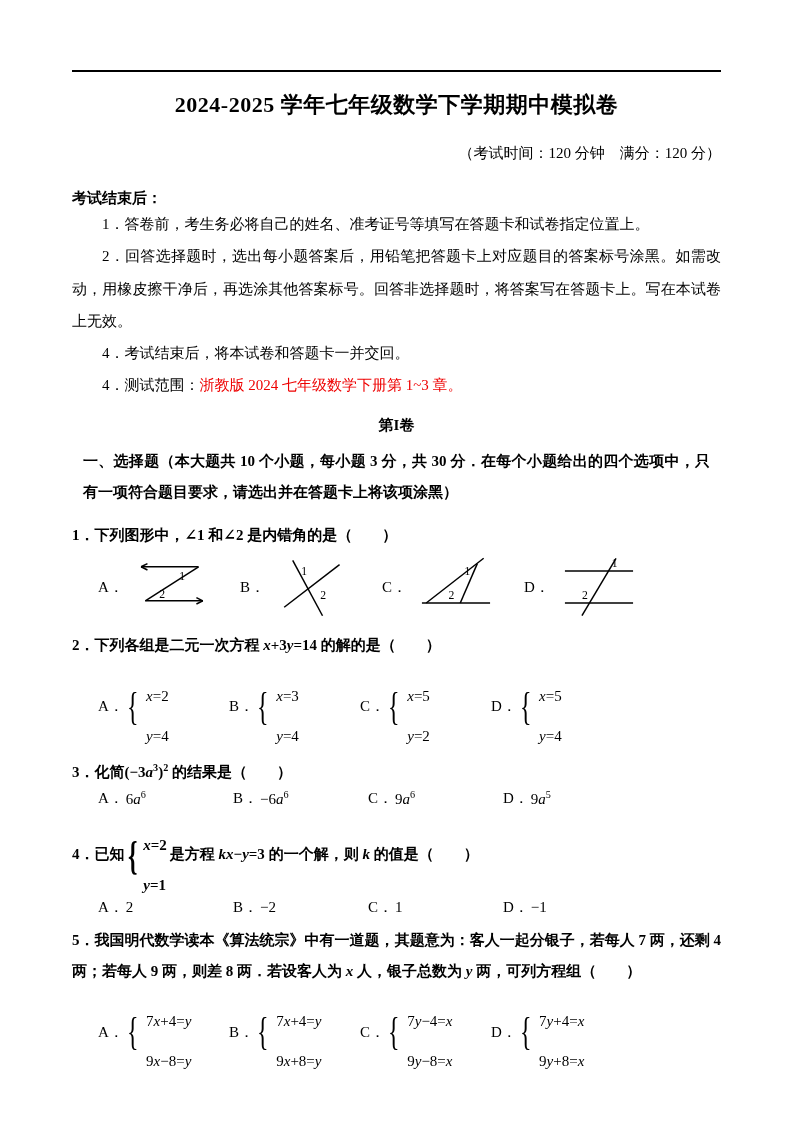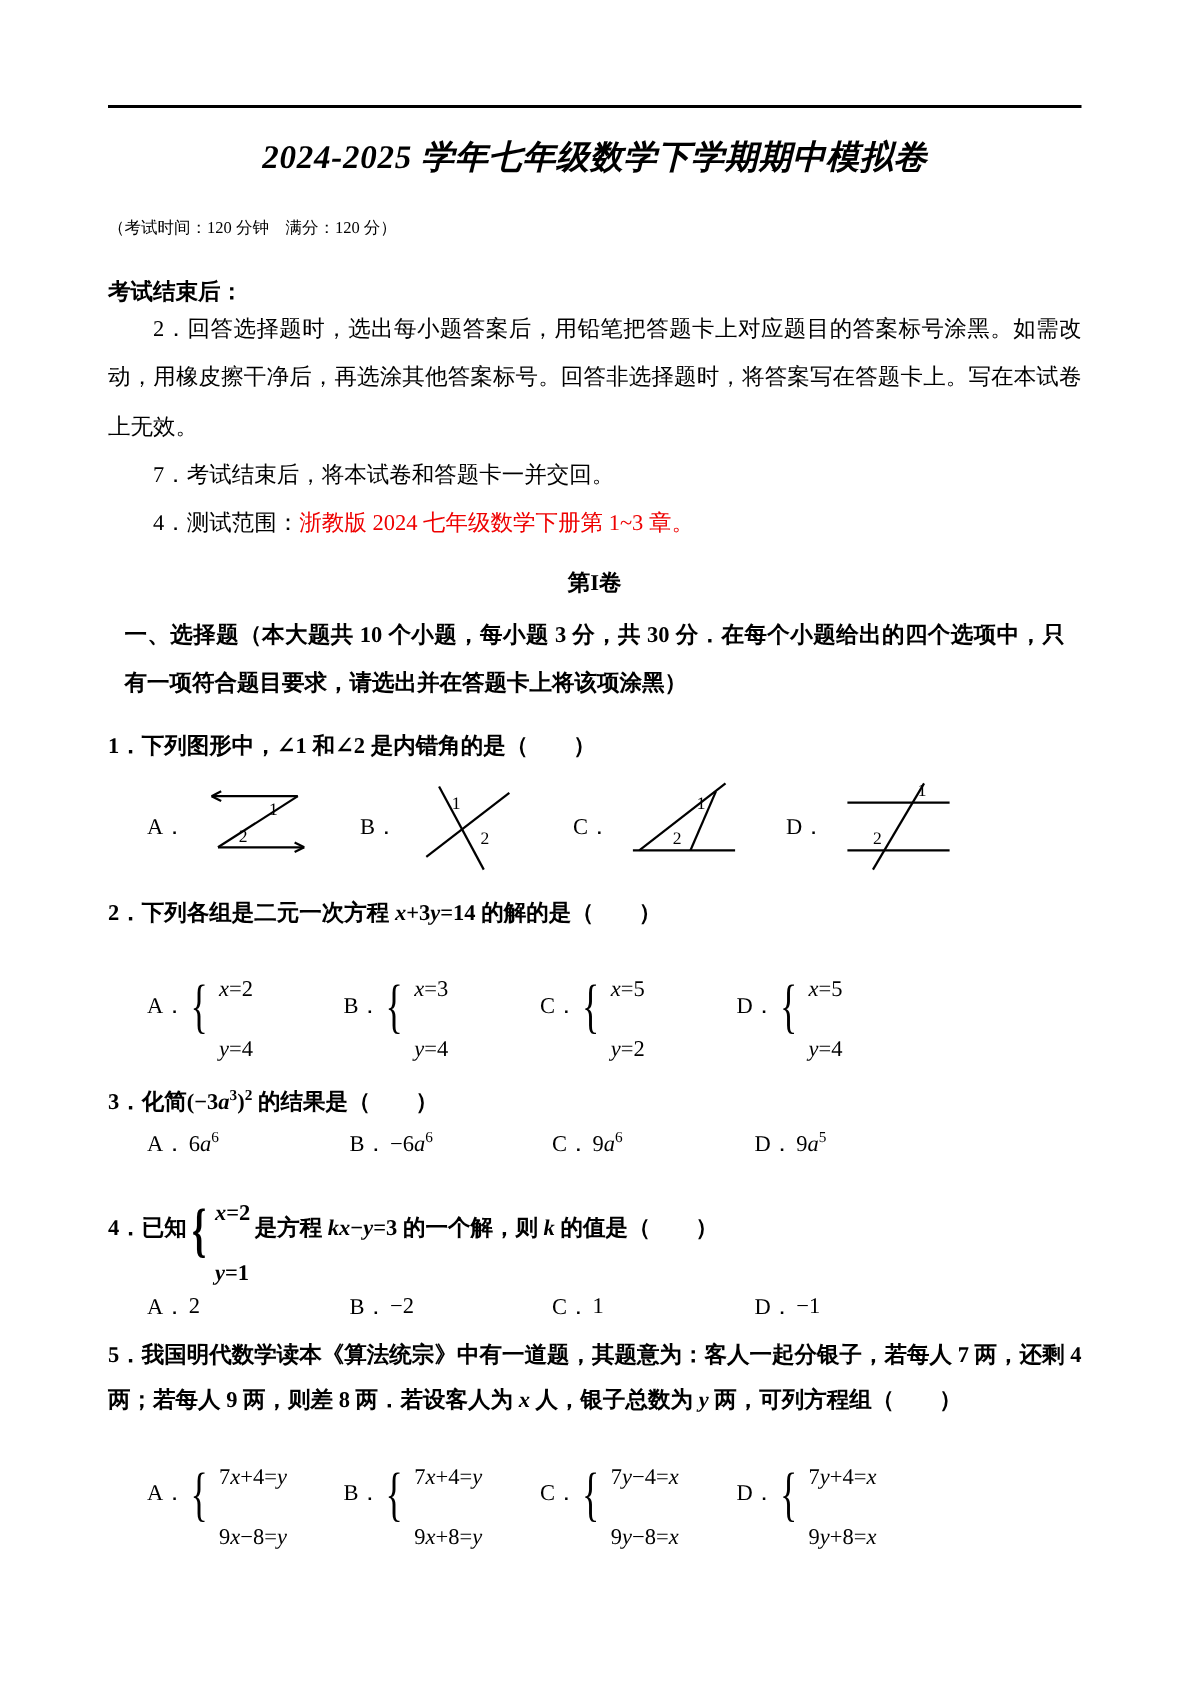--- a/index.html
+++ b/index.html
@@ -5,22 +5,22 @@
   * { margin:0; padding:0; box-sizing:border-box; }
   html,body { background:#fff; }
   body {
     width:793px; height:1122px; overflow:hidden;
     color:#000;
     font-family:"Liberation Serif","DejaVu Serif",serif;
     font-size:15px;
   }
   .page { padding:70px 72px 0; }
   .rule { height:2px; background:var(--rule,#000); }
-  .title { margin:18px 0 0; text-align:center; font-size:22px; font-weight:bold; letter-spacing:0.5px;font-style:italic; }
-  .subtitle { margin:24px 0 0; text-align:left; font-size:11px; }
+  .title { margin:18px 0 0; text-align:center; font-size:22px; font-weight:bold; letter-spacing:0.5px; }
+  .subtitle { margin:24px 0 0; text-align:right; font-size:15px; }
   .notice-heading { margin:26px 0 0; font-weight:bold; }
   .notes p { margin:0; text-indent:2em; text-align:justify; line-height:2.15; }
   .part-title { margin:14px 0 4px; text-align:center; font-size:15px; font-weight:bold; }
   .section-title { margin:11px; font-weight:bold; text-align:justify; line-height:2.1; }
   .question { margin-top:6px; }
   .stem { margin:0; line-height:2.05; text-align:justify;font-weight:bold; }
   .qnum { white-space:nowrap; }
   .options { display:flex; align-items:center; padding-left:26px; margin:2px 0 8px; }
   .opt { display:inline-flex; align-items:center; width:135px; }
   .options.figure .opt { width:142px; }
@@ -43,22 +43,23 @@
 </style>
 </head>
 <body>
 
 <div class="page">
   <div class="rule"></div>
   <h1 class="title">2024-2025 学年七年级数学下学期期中模拟卷</h1>
   <p class="subtitle">（考试时间：120 分钟　满分：120 分）</p>
   <p class="notice-heading">考试结束后：</p>
   <div class="notes">
+      <p>1．答卷前，考生务必将自己的姓名、准考证号等填写在答题卡和试卷指定位置上。</p>
       <p>2．回答选择题时，选出每小题答案后，用铅笔把答题卡上对应题目的答案标号涂黑。如需改动，用橡皮擦干净后，再选涂其他答案标号。回答非选择题时，将答案写在答题卡上。写在本试卷上无效。</p>
-      <p>7．考试结束后，将本试卷和答题卡一并交回。</p>
+      <p>4．考试结束后，将本试卷和答题卡一并交回。</p>
       <p>4．测试范围：<span class="red">浙教版 2024 七年级数学下册第 1~3 章。</span></p>
     </div>
   <h2 class="part-title">第I卷</h2>
   <p class="section-title">一、选择题（本大题共 10 个小题，每小题 3 分，共 30 分．在每个小题给出的四个选项中，只有一项符合题目要求，请选出并在答题卡上将该项涂黑）</p>
   <div class="questions">
       <div class="question">
         <p class="stem"><span class="qnum">1．</span>下列图形中，∠1 和∠2 是内错角的是（　　）</p>
         <div class="options figure">
           <span class="opt">
             <span class="letter">A．</span>

